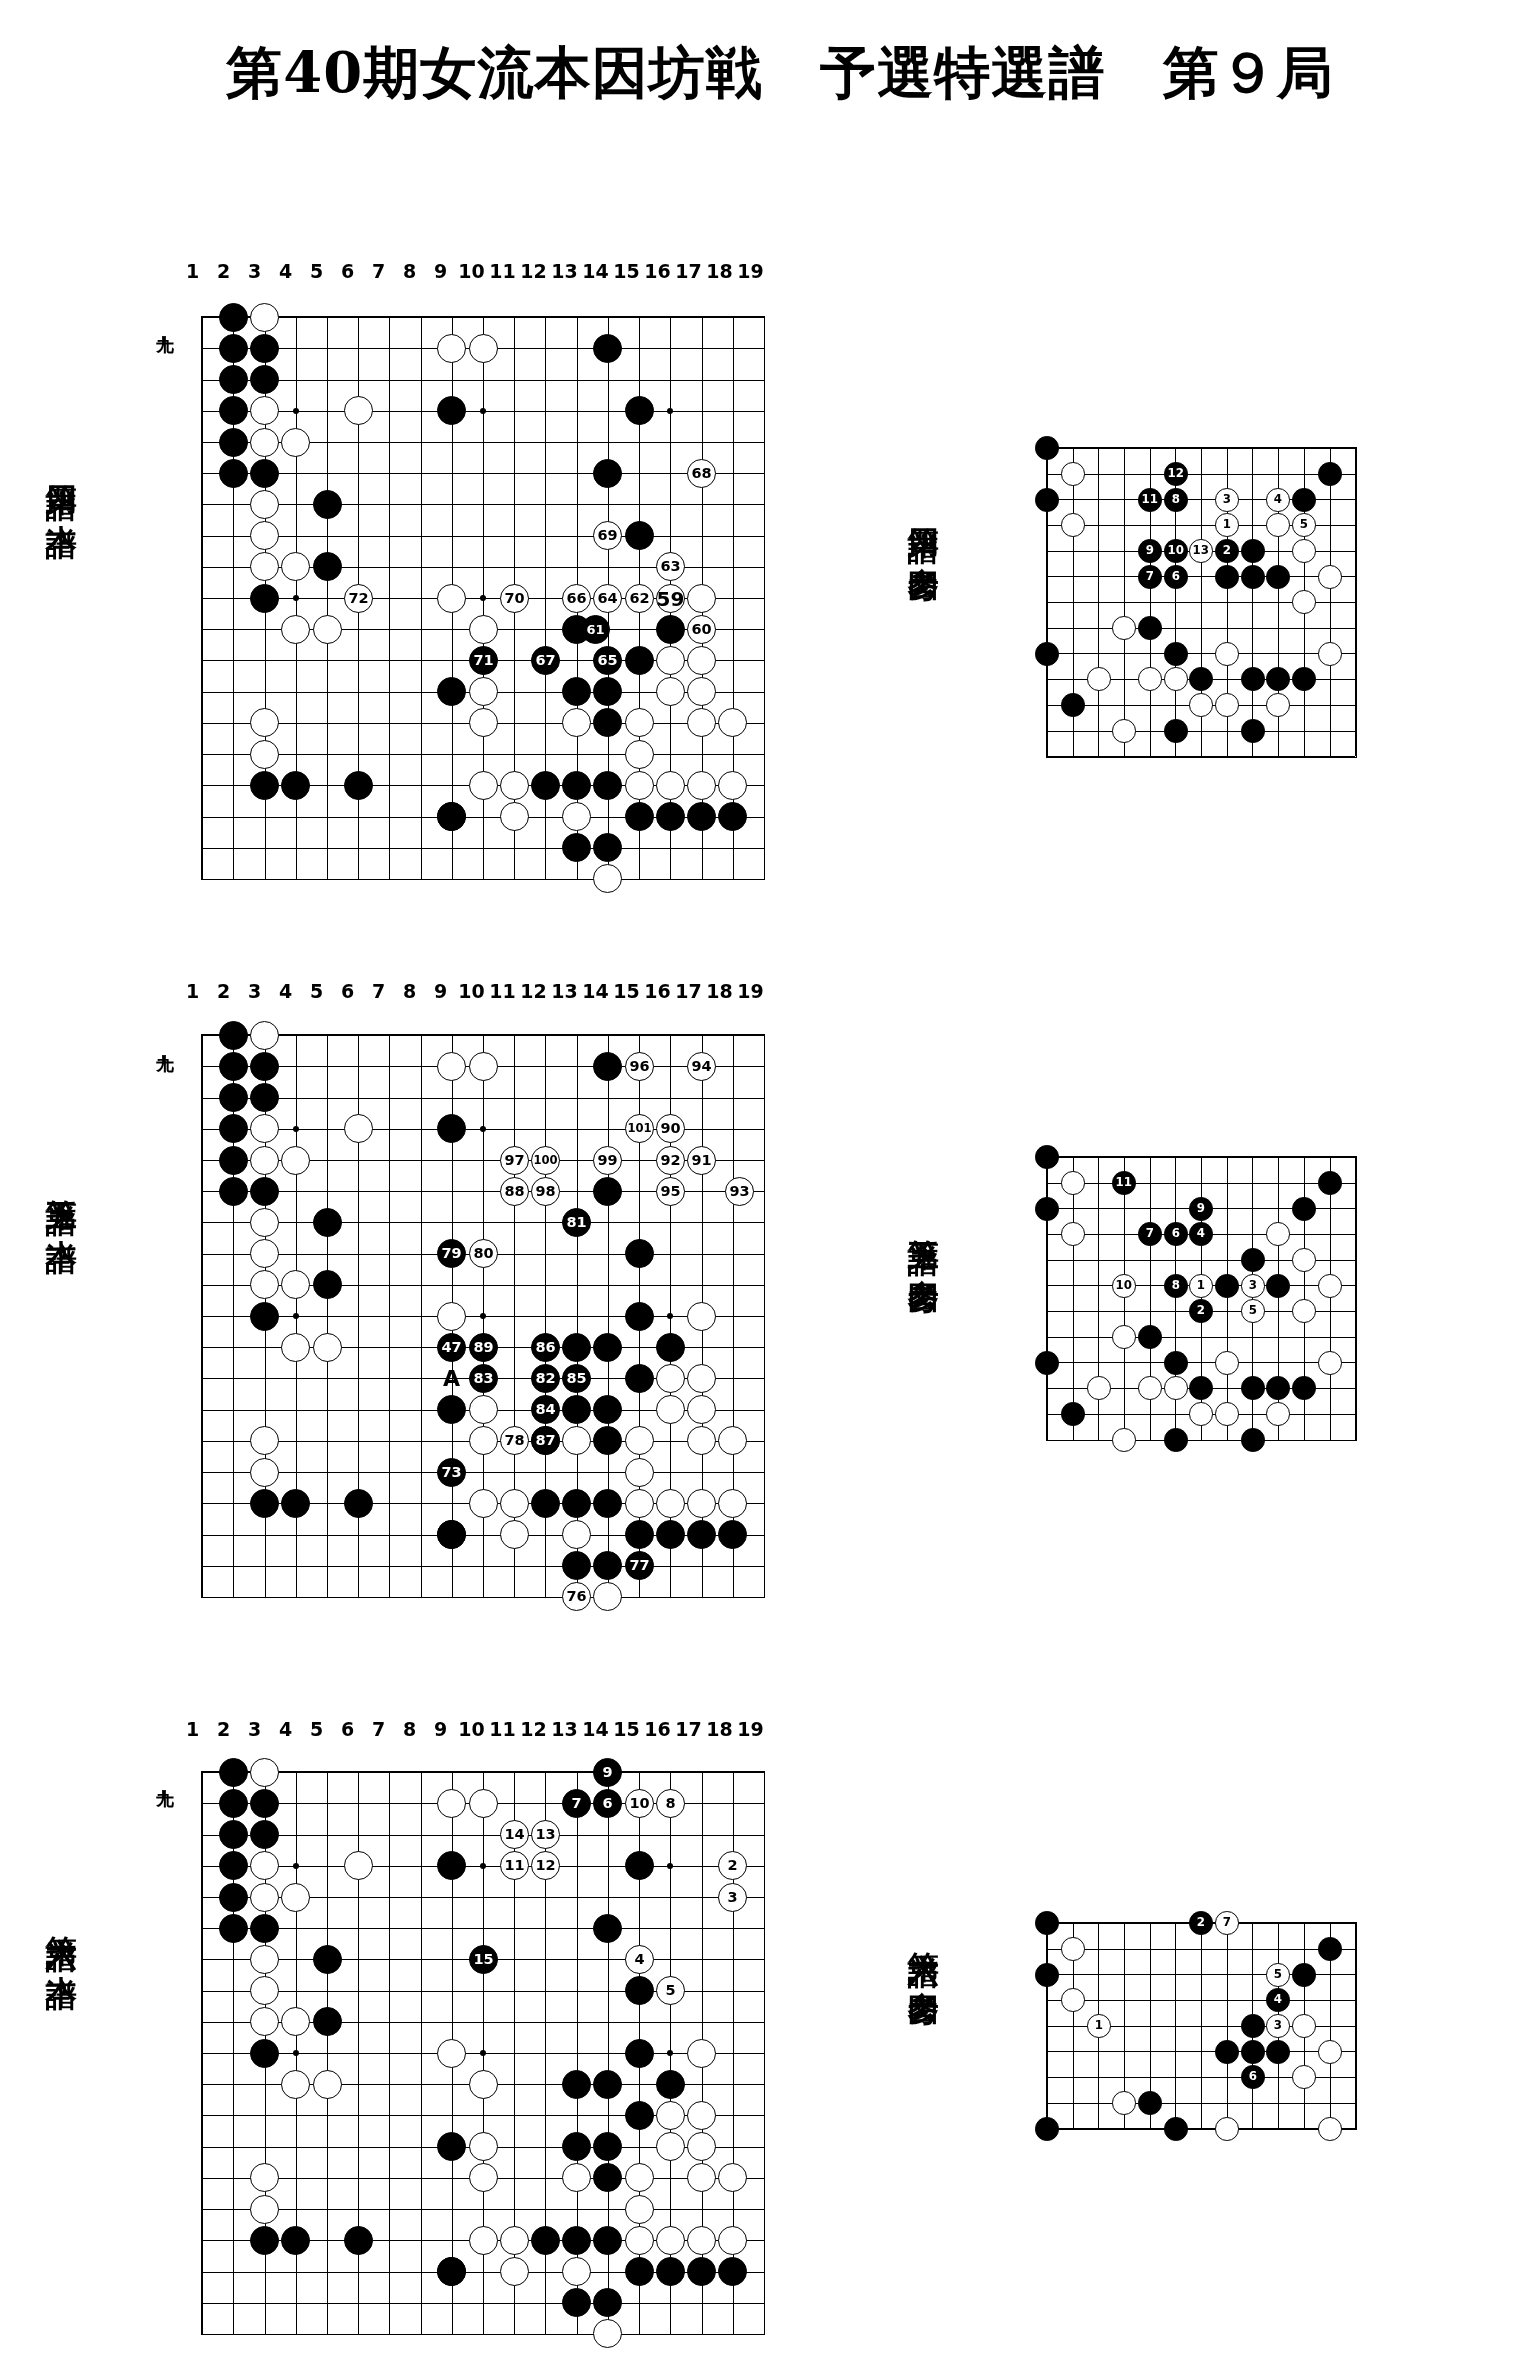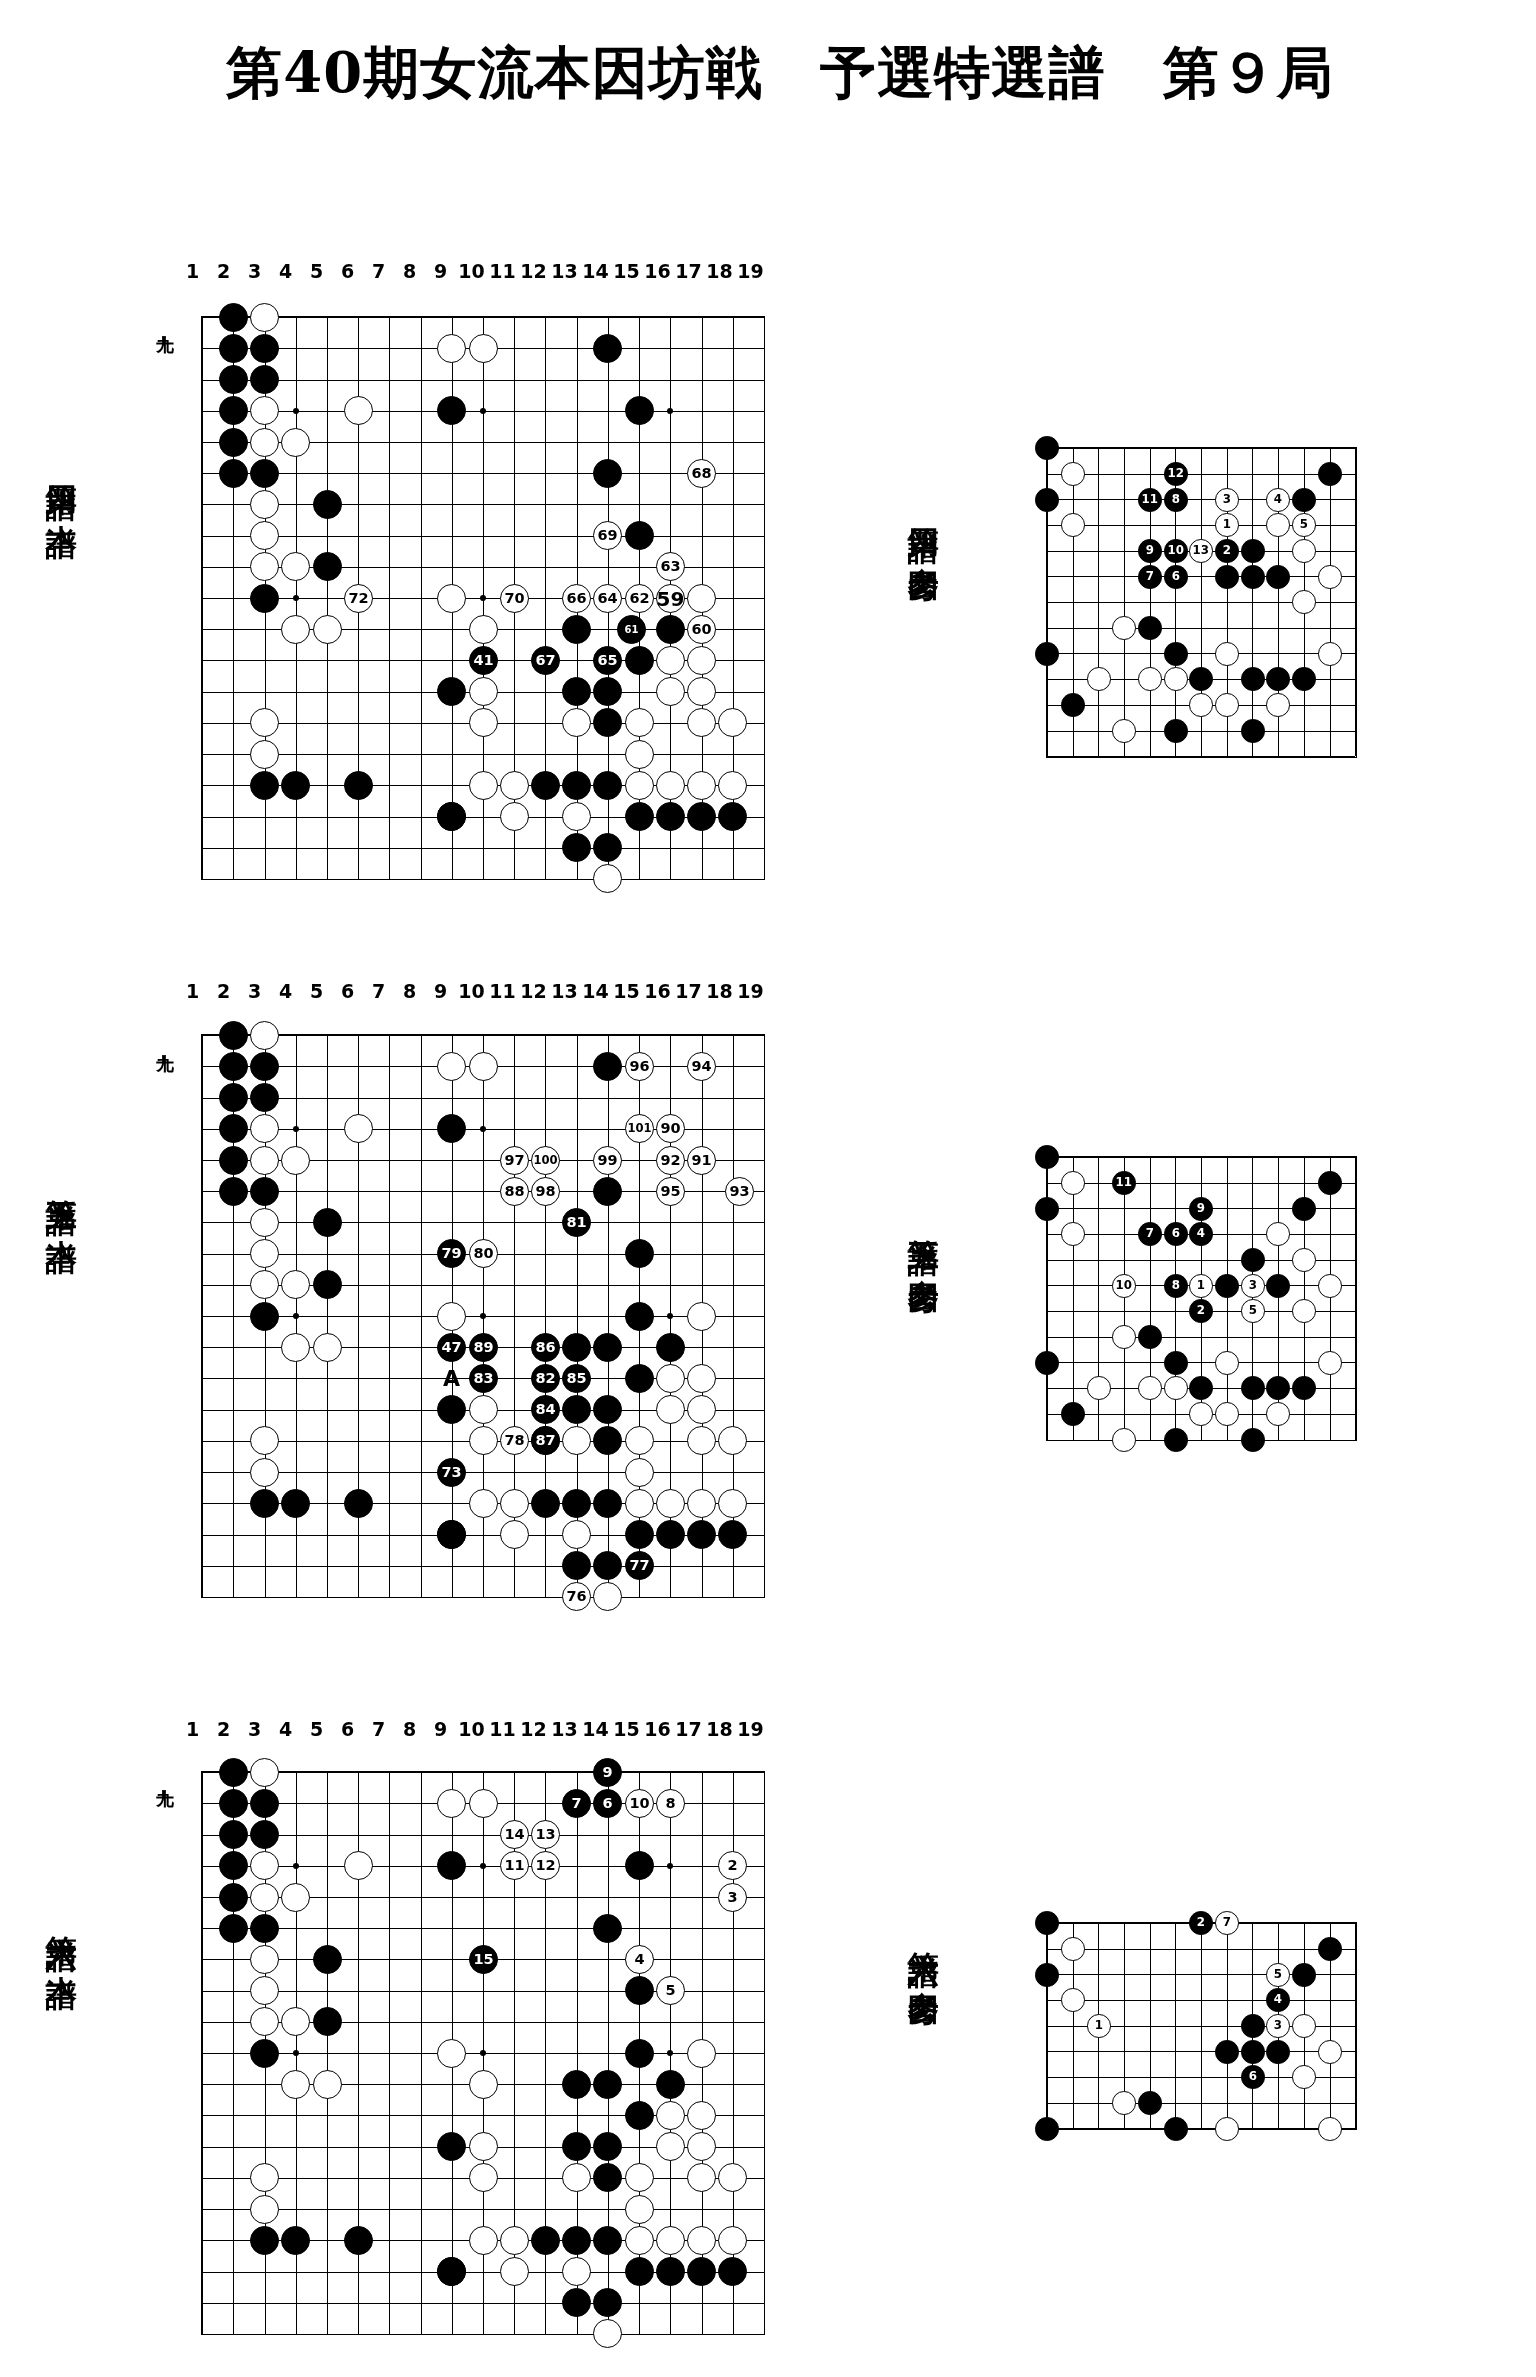--- a/index.html
+++ b/index.html
@@ -299,31 +299,31 @@
       <div class="stone w" style="width: 29px; height: 29px; left: 284px; top: 315px;"></div>
       <div class="stone w" style="width: 29px; height: 29px; left: 471px; top: 346px;"></div>
       <div class="stone w" style="width: 29px; height: 29px; left: 502px; top: 377px;"></div>
       <div class="stone w" style="width: 29px; height: 29px; left: 440px; top: 408px;"></div>
       <div class="stone w" style="width: 29px; height: 29px; left: 377px; top: 408px;"></div>
       <div class="stone w" style="width: 29px; height: 29px; left: 284px; top: 377px;"></div>
       <div class="stone w" style="width: 29px; height: 29px; left: 284px; top: 471px;"></div>
       <div class="stone w" style="width: 29px; height: 29px; left: 284px; top: 408px;"></div>
       <div class="stone w" style="width: 29px; height: 29px; left: 471px; top: 284px; font-size: 20px;">59</div>
       <div class="stone w" style="width: 29px; height: 29px; left: 502px; top: 315px; font-size: 14.5px;">60</div>
-      <div class="stone b" style="width: 29px; height: 29px; left: 432px; top: 315px; font-size: 10px;">61</div>
+      <div class="stone b" style="width: 29px; height: 29px; left: 396px; top: 315px; font-size: 13px;">61</div>
       <div class="stone w" style="width: 29px; height: 29px; left: 440px; top: 284px; font-size: 14.5px;">62</div>
       <div class="stone w" style="width: 29px; height: 29px; left: 471px; top: 252px; font-size: 14.5px;">63</div>
       <div class="stone w" style="width: 29px; height: 29px; left: 408px; top: 284px; font-size: 14.5px;">64</div>
       <div class="stone b" style="width: 29px; height: 29px; left: 408px; top: 346px; font-size: 14.5px;">65</div>
       <div class="stone w" style="width: 29px; height: 29px; left: 377px; top: 284px; font-size: 14.5px;">66</div>
       <div class="stone b" style="width: 29px; height: 29px; left: 346px; top: 346px; font-size: 14.5px;">67</div>
       <div class="stone w" style="width: 29px; height: 29px; left: 502px; top: 159px; font-size: 14.5px;">68</div>
       <div class="stone w" style="width: 29px; height: 29px; left: 408px; top: 221px; font-size: 14.5px;">69</div>
       <div class="stone w" style="width: 29px; height: 29px; left: 315px; top: 284px; font-size: 14.5px;">70</div>
-      <div class="stone b" style="width: 29px; height: 29px; left: 284px; top: 346px; font-size: 14.5px;">41</div>
+      <div class="stone b" style="width: 29px; height: 29px; left: 284px; top: 346px; font-size: 14.5px;">71</div>
       <div class="stone w" style="width: 29px; height: 29px; left: 159px; top: 284px; font-size: 14.5px;">72</div>
     </div>
 
   <div class="vlabel" style="top:503px;left:905px;height:257px;">第四譜　参考図</div>
   <div class="goban" id="ref0" style="top:434px;left:1033px;width:359px;height:359px;">
       <div class="grid-line" style="left: 14px; top: 14px; width: 1.1px; height: 308px;"></div>
       <div class="grid-line" style="left: 40px; top: 14px; width: 1.1px; height: 308px;"></div>
       <div class="grid-line" style="left: 65px; top: 14px; width: 1.1px; height: 308px;"></div>
       <div class="grid-line" style="left: 91px; top: 14px; width: 1.1px; height: 308px;"></div>
       <div class="grid-line" style="left: 117px; top: 14px; width: 1.1px; height: 308px;"></div>

